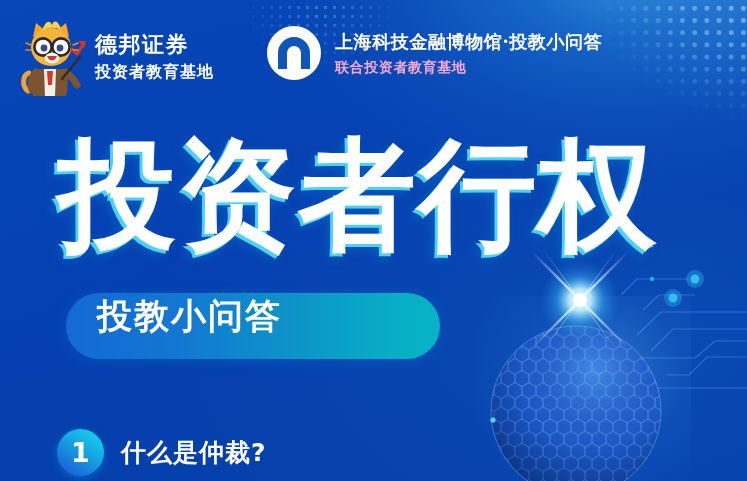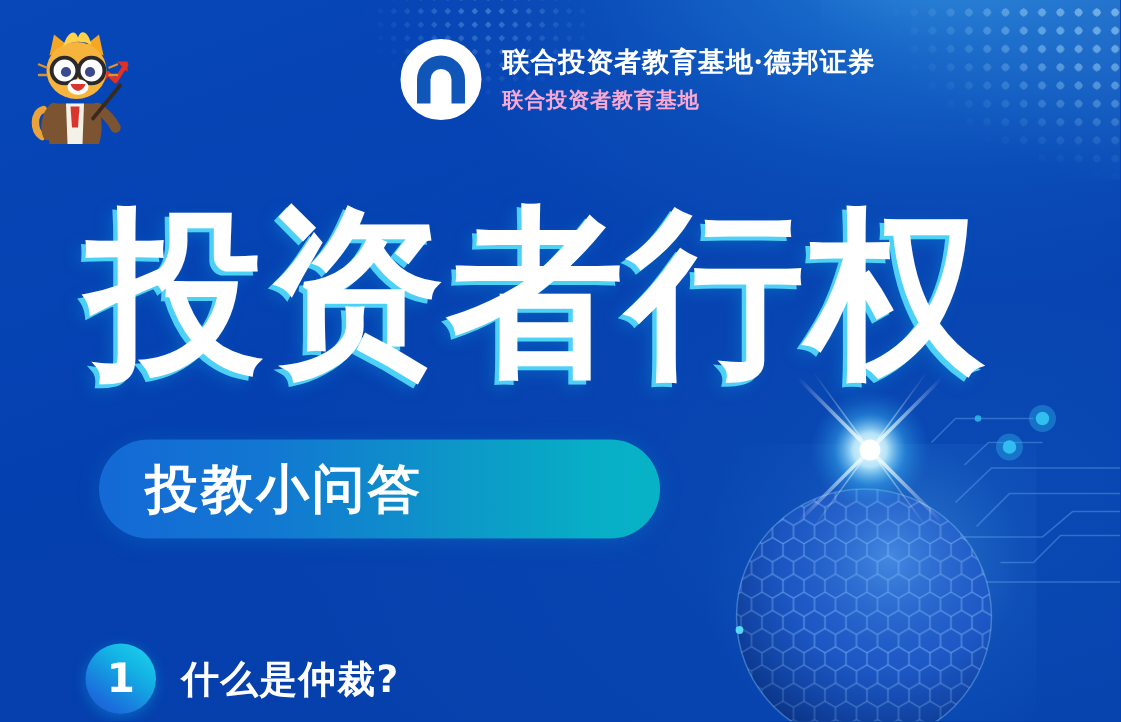--- a/index.html
+++ b/index.html
@@ -90,21 +90,21 @@
     letter-spacing:2px;line-height:1.05;white-space:nowrap;
     transform:scaleY(1.03);transform-origin:left top;
     text-shadow:-3px 3px 0 rgba(90,230,255,.85), -5px 5px 10px rgba(10,150,220,.35);
   }
 
   
   .pill{
     position:absolute;left:66px;top:293px;width:374px;height:66px;
     border-radius:33px;
     background:linear-gradient(90deg,#1469d6 0%,#1277d2 30%,#0d95c8 62%,#08aec6 88%,#07b3c6 100%);
-    display:flex;align-items:center;
+    display:flex;
     box-shadow:0 2px 14px rgba(8,140,200,.28);
   }
   .pill-label{
     margin-left:31px;color:#ffffff;font-weight:bold;font-size:35px;letter-spacing:2px;
     font-family:"DejaVu Sans","Liberation Sans",sans-serif;white-space:nowrap;
   }
 
   
   .q-row{position:absolute;left:57px;top:429px;display:flex;align-items:center;gap:17px;}
   .q-badge{
@@ -246,32 +246,36 @@
         <line x1="33.6" y1="29" x2="34.4" y2="29" stroke="#2a2a2a" stroke-width="2.6"></line>
         <circle cx="26" cy="31" r="3.4" fill="#3b4a8c"></circle>
         <circle cx="42" cy="31" r="3.4" fill="#3b4a8c"></circle>
 
         <ellipse cx="34" cy="41" rx="7" ry="5.2" fill="#ffffff"></ellipse>
         <path d="M29 39 C31 45 37 45 39 39 Z" fill="#d8352c"></path>
 
         <path d="M13 28 L8 26 M13 33 L8 33" stroke="#e09226" stroke-width="1.6" stroke-linecap="round"></path>
         <path d="M55 28 L60 26 M55 33 L60 33" stroke="#e09226" stroke-width="1.6" stroke-linecap="round"></path>
       </svg>
+      <div class="logo-left-text">
+        <div class="l1">德邦证券</div>
+        <div class="l2">投资者教育基地</div>
+      </div>
     </div>
 
     <div class="logo-right">
       <svg class="logo-mark" viewBox="0 0 58 58">
         <circle cx="29" cy="29" r="26" fill="#ffffff"></circle>
         <path d="M13 29 A16 16 0 0 1 29 13 L29 22 A7 7 0 0 0 22 29 L22 45 L13 45 Z" fill="#1055b8"></path>
         <path d="M45 29 A16 16 0 0 0 29 13 L29 22 A7 7 0 0 1 36 29 L36 45 L45 45 Z" fill="#1055b8"></path>
         <rect x="25" y="26" width="8" height="19" fill="#ffffff"></rect>
         <circle cx="29" cy="29" r="26" fill="none" stroke="#ffffff" stroke-width="2"></circle>
       </svg>
       <div class="logo-right-text">
-        <div class="r1">联合投资者教育基地·德邦证券</div>
+        <div class="r1">上海科技金融博物馆·投教小问答</div>
         <div class="r2">联合投资者教育基地</div>
       </div>
     </div>
   </div>
 
   <div class="main-title">投资者行权</div>
 
   <div class="pill">
     <div class="pill-label">投教小问答</div>
   </div>

